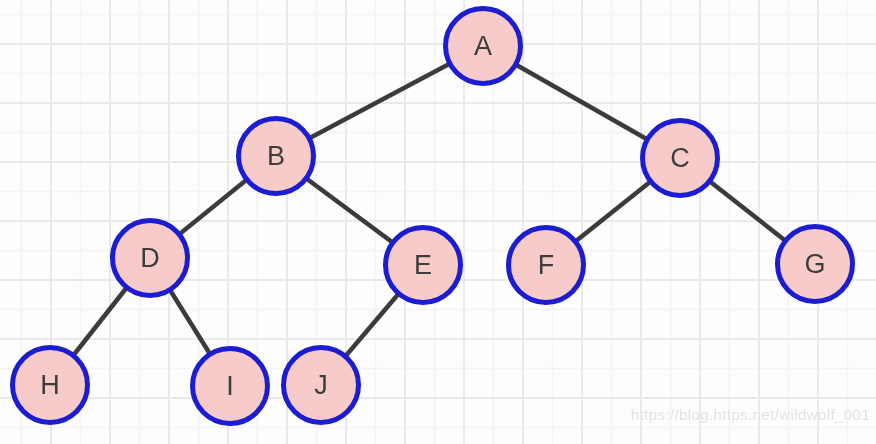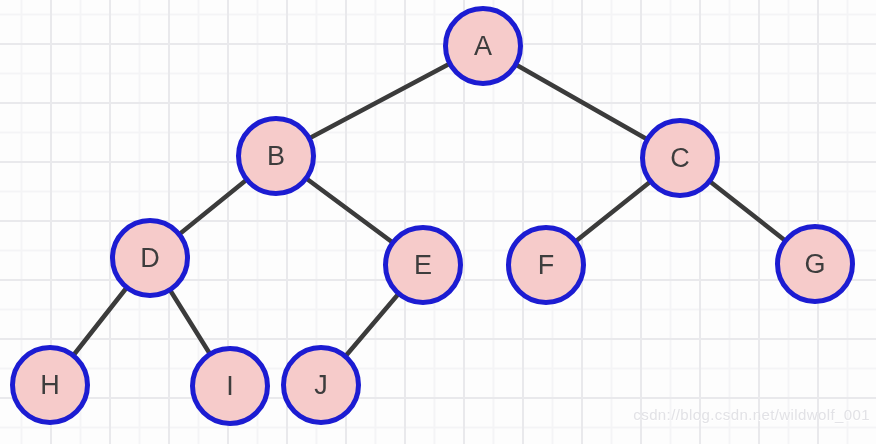--- a/index.html
+++ b/index.html
@@ -61,21 +61,21 @@
       <line x1="483" y1="46" x2="680" y2="158" stroke="#3b3b3b" stroke-width="4.5" stroke-linecap="round"></line>
       <line x1="276" y1="156" x2="150" y2="258" stroke="#3b3b3b" stroke-width="4.5" stroke-linecap="round"></line>
       <line x1="276" y1="156" x2="423" y2="265" stroke="#3b3b3b" stroke-width="4.5" stroke-linecap="round"></line>
       <line x1="680" y1="158" x2="546" y2="265" stroke="#3b3b3b" stroke-width="4.5" stroke-linecap="round"></line>
       <line x1="680" y1="158" x2="815" y2="264" stroke="#3b3b3b" stroke-width="4.5" stroke-linecap="round"></line>
       <line x1="150" y1="258" x2="50" y2="385" stroke="#3b3b3b" stroke-width="4.5" stroke-linecap="round"></line>
       <line x1="150" y1="258" x2="230" y2="386" stroke="#3b3b3b" stroke-width="4.5" stroke-linecap="round"></line>
       <line x1="423" y1="265" x2="321" y2="385" stroke="#3b3b3b" stroke-width="4.5" stroke-linecap="round"></line>
     </svg>
 
-  <div class="watermark">csdn://blog.csdn.net/wildwolf_001</div>
+  <div class="watermark">https://blog.https.net/wildwolf_001</div>
 <div class="node" style="left: 443px; top: 6px; height: 80px; width: 80px; background: rgb(246, 203, 202); border-color: rgb(28, 28, 210); color: rgb(61, 61, 61);">A</div>
     <div class="node" style="left: 236px; top: 116px; height: 80px; width: 80px; background: rgb(246, 203, 202); border-color: rgb(28, 28, 210); color: rgb(61, 61, 61);">B</div>
     <div class="node" style="left: 640px; top: 118px; height: 80px; width: 80px; background: rgb(246, 203, 202); border-color: rgb(28, 28, 210); color: rgb(61, 61, 61);">C</div>
     <div class="node" style="left: 110px; top: 218px; height: 80px; width: 80px; background: rgb(246, 203, 202); border-color: rgb(28, 28, 210); color: rgb(61, 61, 61);">D</div>
     <div class="node" style="left: 383px; top: 225px; height: 80px; width: 80px; background: rgb(246, 203, 202); border-color: rgb(28, 28, 210); color: rgb(61, 61, 61);">E</div>
     <div class="node" style="left: 506px; top: 225px; height: 80px; width: 80px; background: rgb(246, 203, 202); border-color: rgb(28, 28, 210); color: rgb(61, 61, 61);">F</div>
     <div class="node" style="left: 775px; top: 224px; height: 80px; width: 80px; background: rgb(246, 203, 202); border-color: rgb(28, 28, 210); color: rgb(61, 61, 61);">G</div>
     <div class="node" style="left: 10px; top: 345px; height: 80px; width: 80px; background: rgb(246, 203, 202); border-color: rgb(28, 28, 210); color: rgb(61, 61, 61);">H</div>
     <div class="node" style="left: 190px; top: 346px; height: 80px; width: 80px; background: rgb(246, 203, 202); border-color: rgb(28, 28, 210); color: rgb(61, 61, 61);">I</div>
     <div class="node" style="left: 281px; top: 345px; height: 80px; width: 80px; background: rgb(246, 203, 202); border-color: rgb(28, 28, 210); color: rgb(61, 61, 61);">J</div>

